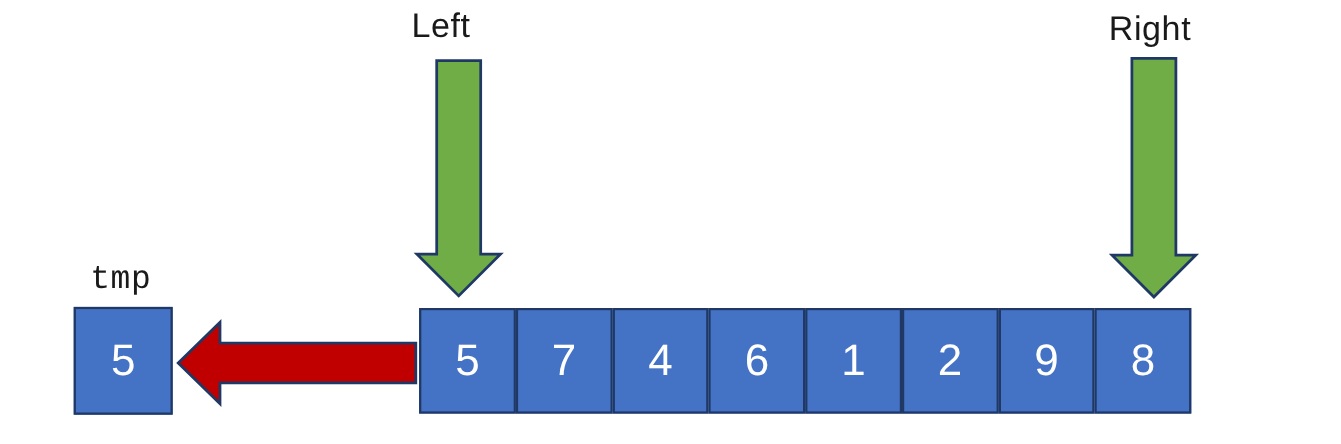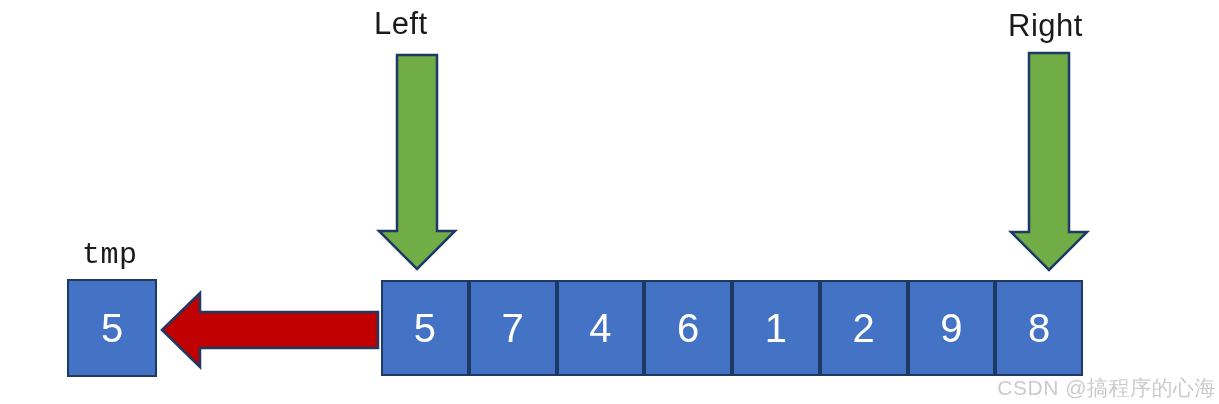--- a/index.html
+++ b/index.html
@@ -110,15 +110,14 @@
       <span>2</span>
     </div>
       <div class="cell">
       <span>9</span>
     </div>
       <div class="cell">
       <span>8</span>
     </div>
     </div>
 
-  <div class="watermark">CSDN @搞程序的心海</div>
 
 </div>
 
 </body></html>

